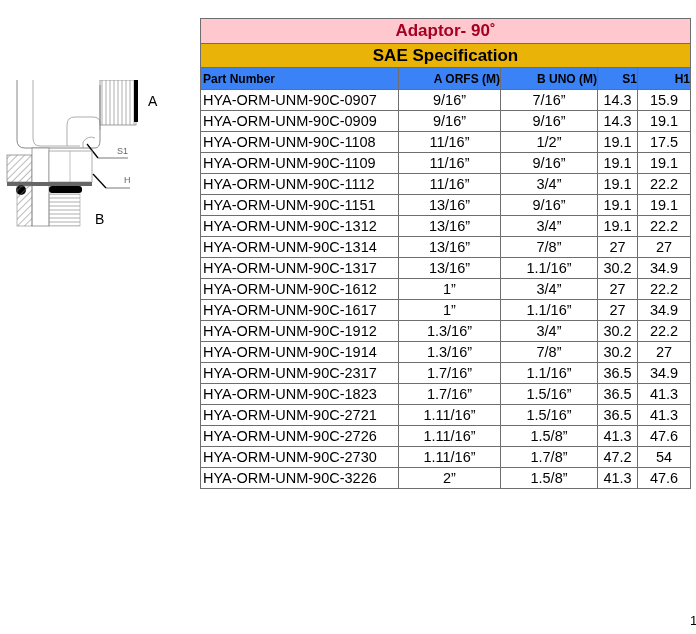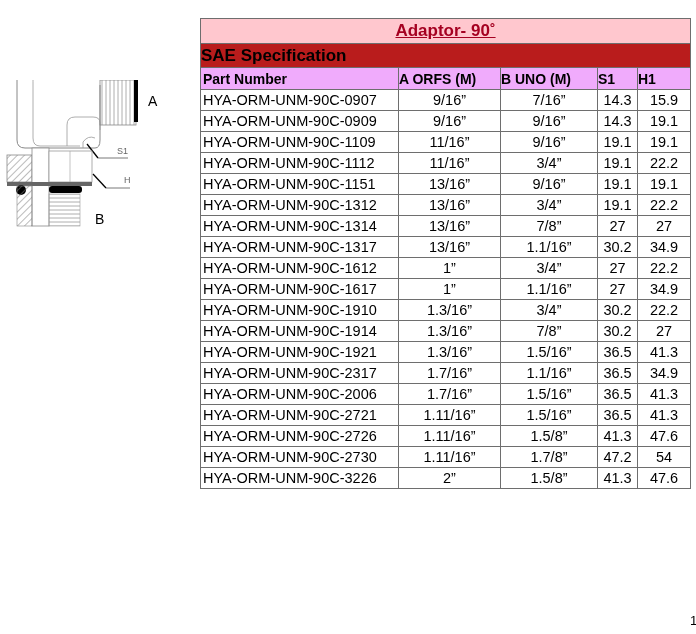--- a/index.html
+++ b/index.html
@@ -1,24 +1,24 @@
 <!DOCTYPE html>
 <html><head>
 <meta charset="utf-8">
 <style>
   html, body { margin:0; padding:0; background:#ffffff; }
   body { width:696px; height:634px; position:relative; overflow:hidden; font-family:"Liberation Sans", sans-serif; }
   .diagram { position:absolute; left:0; top:80px; width:200px; height:160px; }
   table.spec { position:absolute; left:200px; top:18px; border-collapse:collapse; table-layout:fixed; width:490px; }
   table.spec td, table.spec th { border:1px solid #6e6e6e; padding:0; white-space:nowrap; overflow:hidden; }
-  .title-row td { background:#ffc7ce; color:#a50021; font-weight:bold; font-size:17px; text-align:center; height:24px;text-decoration:underline; }
-  .sub-row td { background:#b91c1c; color:#000; font-weight:bold; font-size:17px; text-align:left; height:23px; }
-  .head-row th { background:#f0abfc; color:#000; font-weight:bold; font-size:14px; height:21px; }
+  .title-row td { background:#ffc7ce; color:#a50021; font-weight:bold; font-size:17px; text-align:center; height:24px; }
+  .sub-row td { background:#eab308; color:#000; font-weight:bold; font-size:17px; text-align:center; height:23px; }
+  .head-row th { background:#3b82f6; color:#000; font-weight:bold; font-size:12px; height:21px; }
   .head-row th.pn { text-align:left; padding-left:2px; }
-  .head-row th.c { text-align:left; }
+  .head-row th.c { text-align:right; }
   tbody tr td { font-size:14.5px; color:#000; height:20px; text-align:center; }
   tbody tr td.pn { text-align:left; padding-left:2px; }
   .pagenum { position:absolute; left:690px; top:613px; font-size:13px; color:#000; }
 </style>
 </head>
 <body>
 
 <div class="diagram">
   <svg width="200" height="160" viewBox="0 0 200 160">
     <defs>
@@ -97,20 +97,27 @@
         <td>15.9</td>
       </tr>
       <tr>
         <td class="pn">HYA-ORM-UNM-90C-0909</td>
         <td>9/16”</td>
         <td>9/16”</td>
         <td>14.3</td>
         <td>19.1</td>
       </tr>
       <tr>
+        <td class="pn">HYA-ORM-UNM-90C-1108</td>
+        <td>11/16”</td>
+        <td>1/2”</td>
+        <td>19.1</td>
+        <td>17.5</td>
+      </tr>
+      <tr>
         <td class="pn">HYA-ORM-UNM-90C-1109</td>
         <td>11/16”</td>
         <td>9/16”</td>
         <td>19.1</td>
         <td>19.1</td>
       </tr>
       <tr>
         <td class="pn">HYA-ORM-UNM-90C-1112</td>
         <td>11/16”</td>
         <td>3/4”</td>
@@ -153,49 +160,42 @@
         <td>22.2</td>
       </tr>
       <tr>
         <td class="pn">HYA-ORM-UNM-90C-1617</td>
         <td>1”</td>
         <td>1.1/16”</td>
         <td>27</td>
         <td>34.9</td>
       </tr>
       <tr>
-        <td class="pn">HYA-ORM-UNM-90C-1910</td>
+        <td class="pn">HYA-ORM-UNM-90C-1912</td>
         <td>1.3/16”</td>
         <td>3/4”</td>
         <td>30.2</td>
         <td>22.2</td>
       </tr>
       <tr>
         <td class="pn">HYA-ORM-UNM-90C-1914</td>
         <td>1.3/16”</td>
         <td>7/8”</td>
         <td>30.2</td>
         <td>27</td>
-      </tr>
-      <tr>
-        <td class="pn">HYA-ORM-UNM-90C-1921</td>
-        <td>1.3/16”</td>
-        <td>1.5/16”</td>
-        <td>36.5</td>
-        <td>41.3</td>
       </tr>
       <tr>
         <td class="pn">HYA-ORM-UNM-90C-2317</td>
         <td>1.7/16”</td>
         <td>1.1/16”</td>
         <td>36.5</td>
         <td>34.9</td>
       </tr>
       <tr>
-        <td class="pn">HYA-ORM-UNM-90C-2006</td>
+        <td class="pn">HYA-ORM-UNM-90C-1823</td>
         <td>1.7/16”</td>
         <td>1.5/16”</td>
         <td>36.5</td>
         <td>41.3</td>
       </tr>
       <tr>
         <td class="pn">HYA-ORM-UNM-90C-2721</td>
         <td>1.11/16”</td>
         <td>1.5/16”</td>
         <td>36.5</td>

